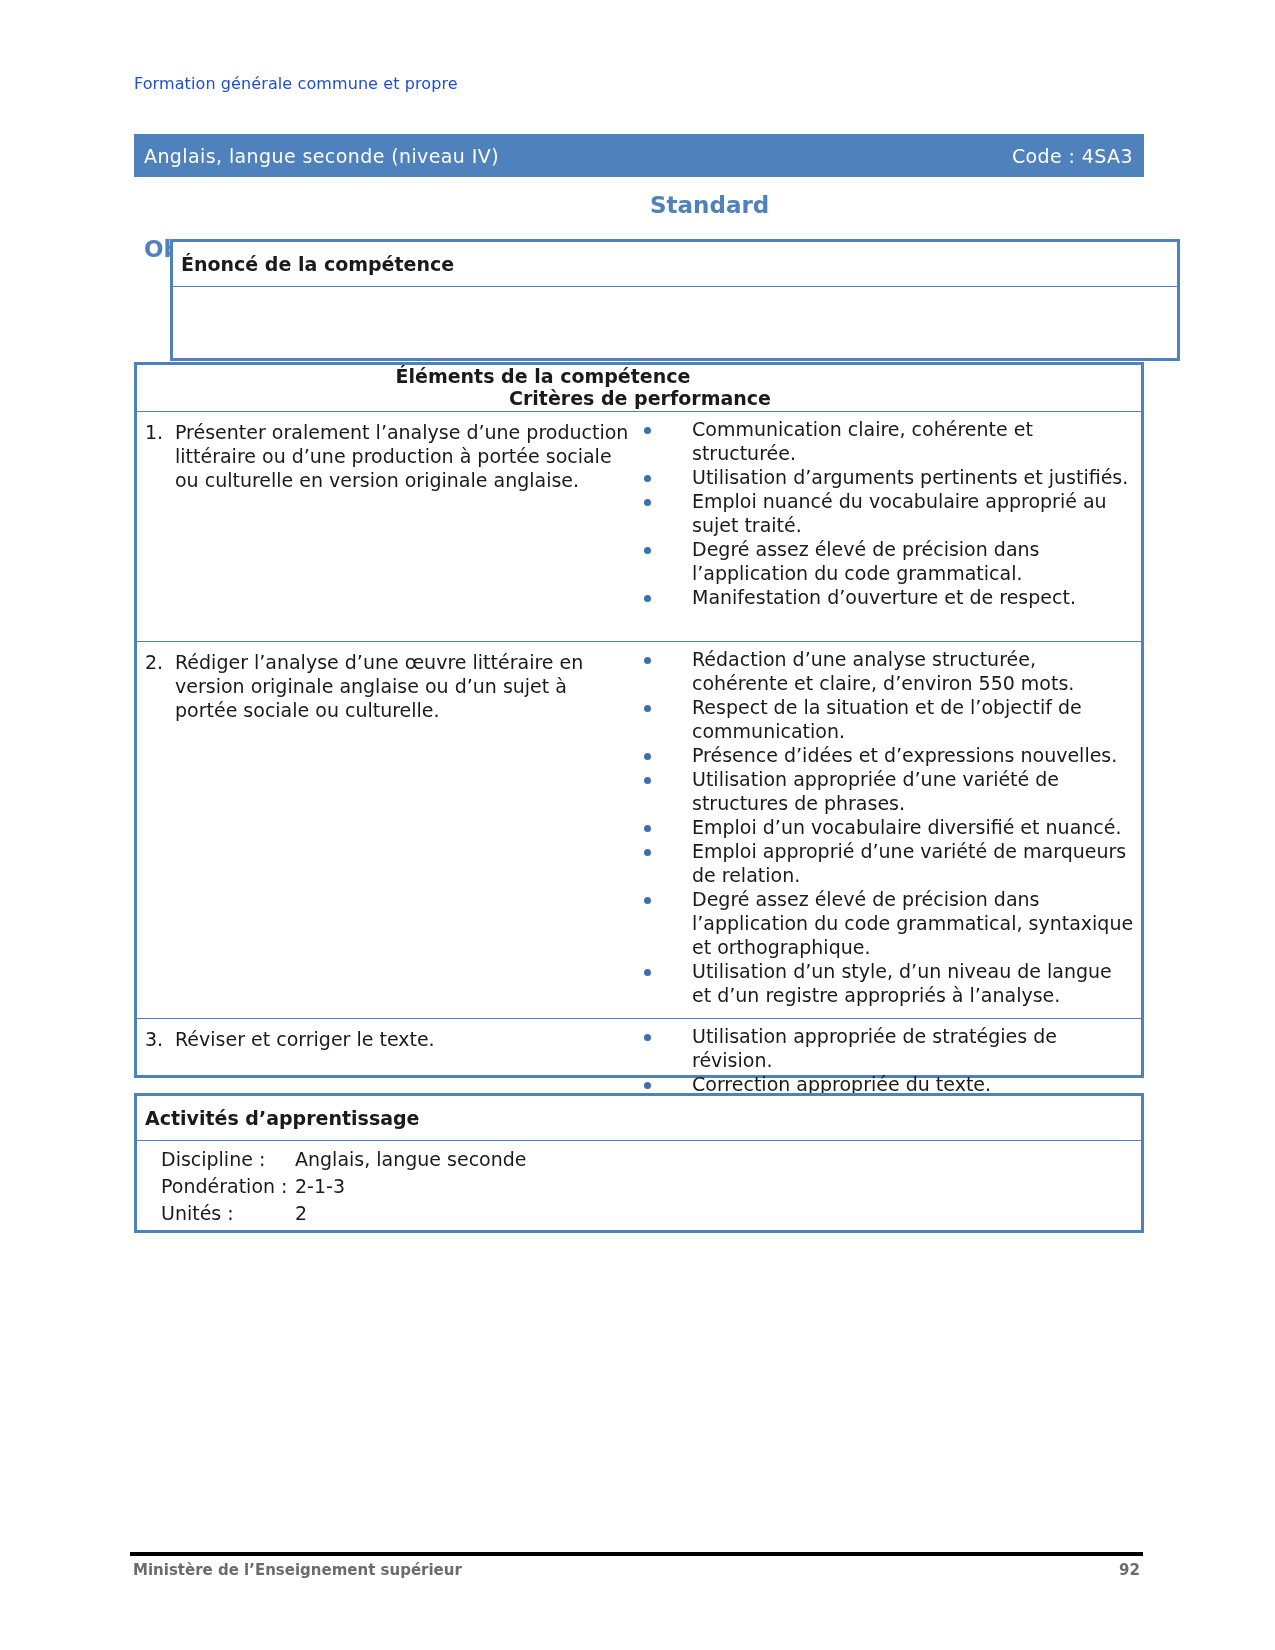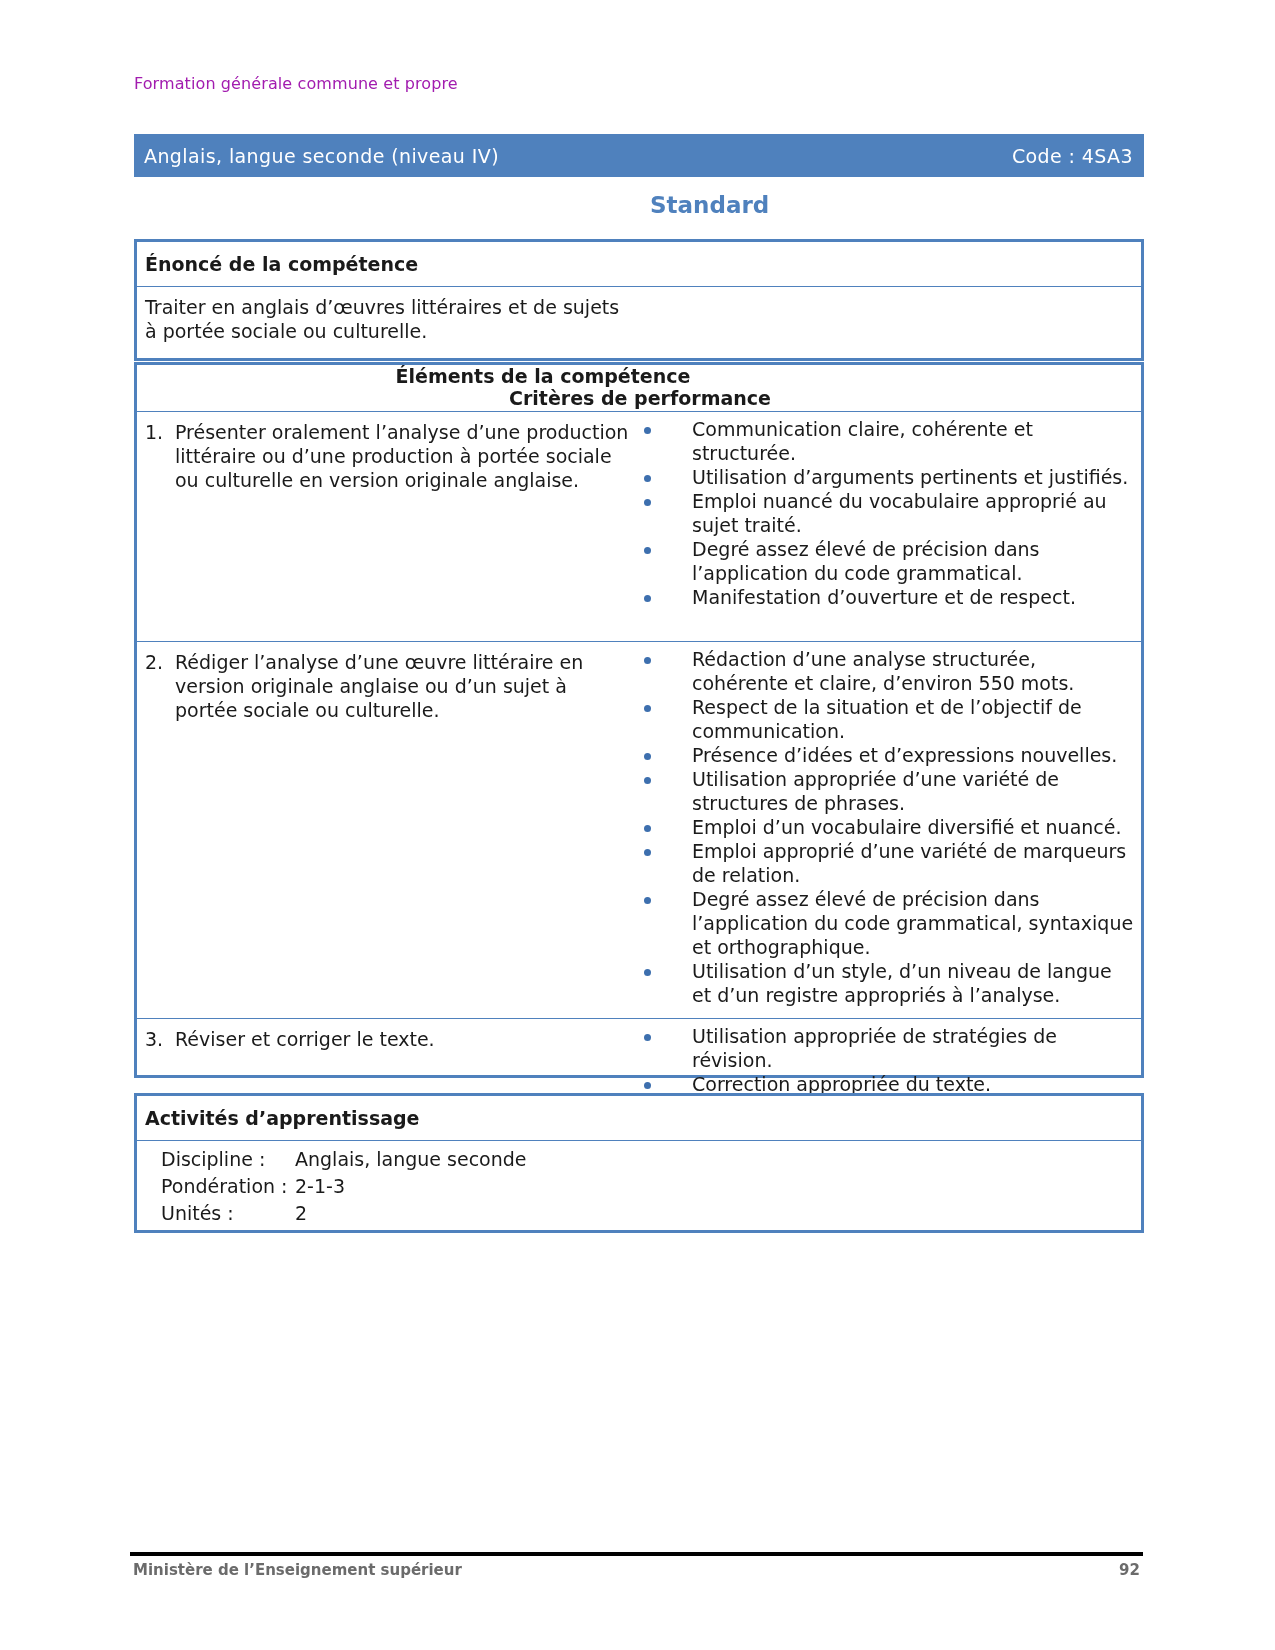--- a/index.html
+++ b/index.html
@@ -2,21 +2,21 @@
 <html><head>
   <meta charset="utf-8">
   <style>
     html, body { margin: 0; padding: 0; background: #ffffff; }
     body {
       width: 1275px; height: 1650px; position: relative; overflow: hidden;
       font-family: "DejaVu Sans", sans-serif; color: #1a1a1a;
     }
     .running-head {
       position: absolute; left: 134px; top: 74px;
-      font-size: 16px; color: #a21caf; letter-spacing: 0.1px;
+      font-size: 16px; color: #1d4ed8; letter-spacing: 0.1px;
     }
     .title-bar {
       position: absolute; left: 134px; top: 134px; width: 1010px; height: 43px;
       background: #4f81bd; color: #ffffff; box-sizing: border-box;
       display: flex; justify-content: space-between; align-items: center;
       padding: 0 11px 0 10px; font-size: 19px; letter-spacing: 0.4px;
     }
     .col-heads {
       position: absolute; left: 134px; top: 190px; width: 1010px; height: 36px;
       font-size: 23px; font-weight: bold; color: #4f81bd;
@@ -28,21 +28,21 @@
       position: absolute; left: 134px; width: 1010px;
       border: 3px solid #4f81bd; box-sizing: border-box; background: #fff;
     }
     .box .box-head {
       font-weight: bold; font-size: 19px; padding: 0 0 0 8px;
       border-bottom: 1.5px solid #4f81bd; box-sizing: border-box;
       display: flex; align-items: center;
     }
     .box .body-text { font-size: 19px; line-height: 24px; padding: 6px 8px; }
 
-    #enonce { top: 239px; height: 122px; }
+    #enonce { top: 239px; height: 122px; margin-left: 36px; }
     #enonce .box-head { height: 45px; }
     #enonce .body-text { width: 480px; padding-top: 8px; }
 
     #elements { top: 362px; height: 716px; }
     #elements .row { display: flex; border-bottom: 1.5px solid #4f81bd; box-sizing: border-box; }
     #elements .row:last-child { border-bottom: none; }
     #elements .head-row { height: 47px; font-weight: bold; font-size: 19px; align-items: center; flex-direction: column; }
     #elements .head-row .c-left { padding-left: 8px; }
     #elements .head-row .c-right { padding-left: 2px; }
     .c-left { width: 503px; flex: none; box-sizing: border-box; }
@@ -92,21 +92,20 @@
   <span>Code : 4SA3</span>
 </div>
 
 <div class="col-heads">
   <span class="h-left">Objectif</span>
   <span class="h-right">Standard</span>
 </div>
 
 <div class="box" id="enonce">
   <div class="box-head">Énoncé de la compétence</div>
-  <div class="body-text">Traiter en anglais d’œuvres littéraires et de sujets à portée sociale ou culturelle.</div>
 </div>
 
 <div class="box" id="elements">
   <div class="row head-row">
     <div class="c-left">Éléments de la compétence</div>
     <div class="c-right">Critères de performance</div>
   </div>
 
   <div class="row" id="row1">
     <div class="c-left">

